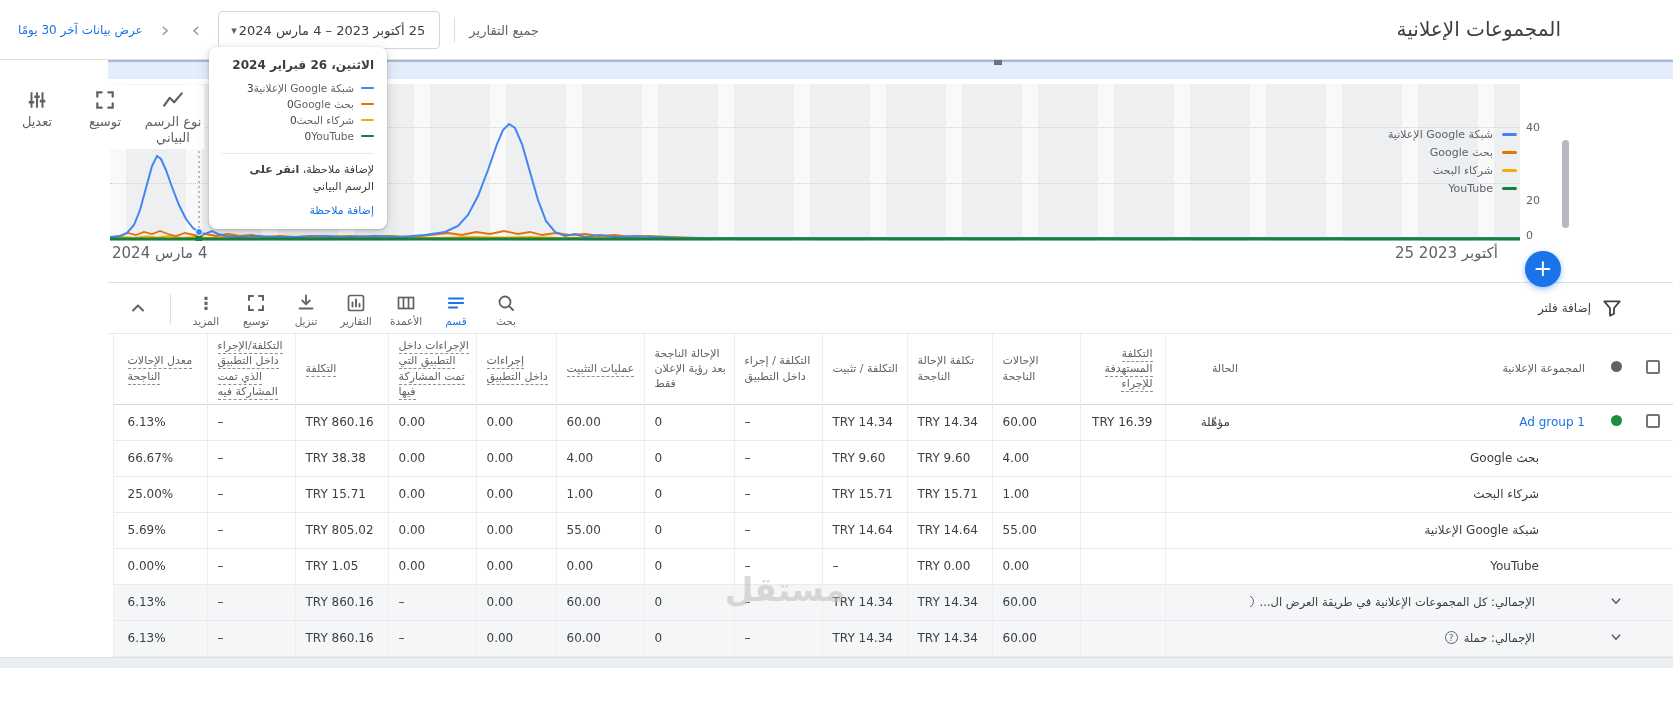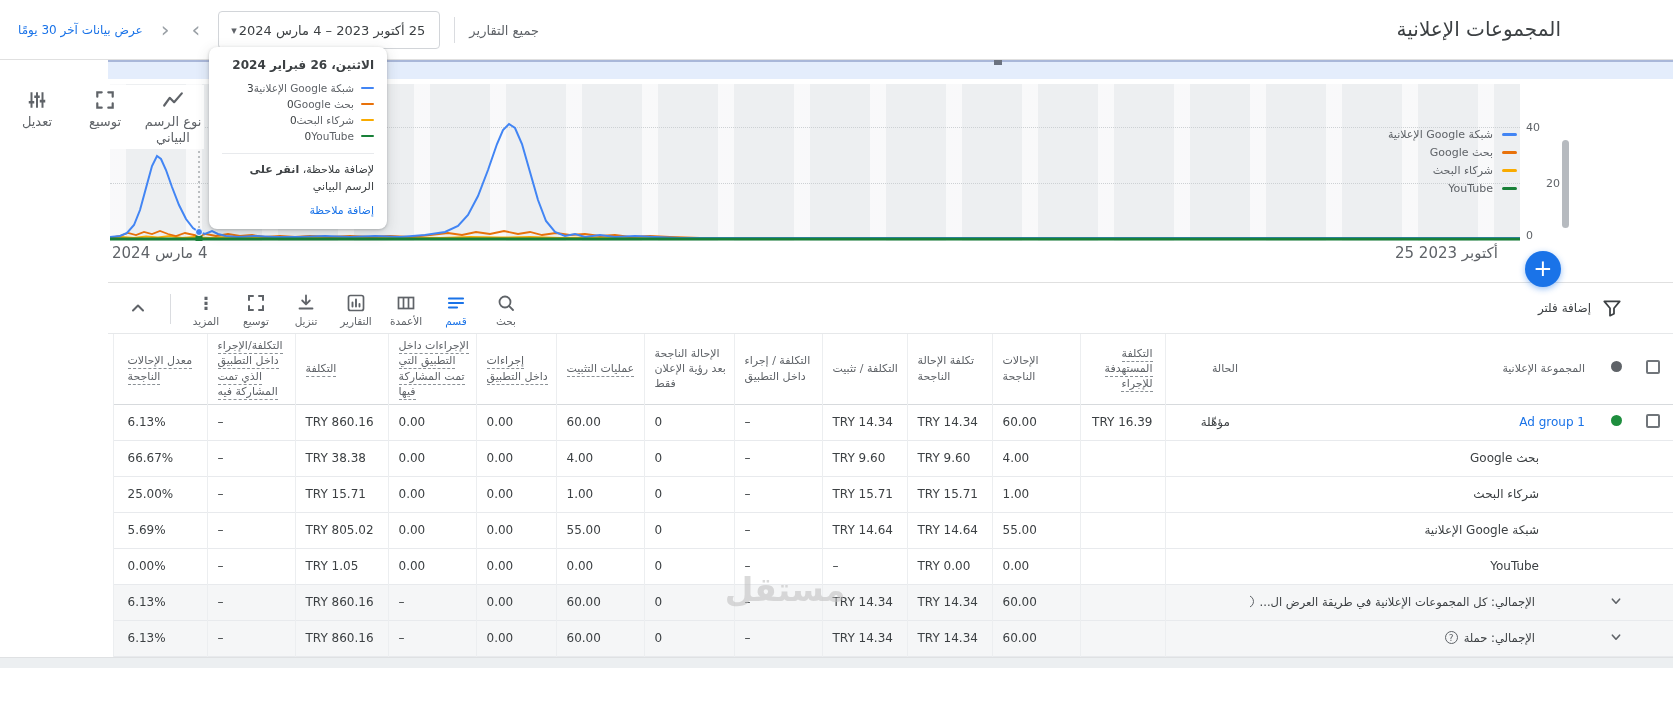--- a/index.html
+++ b/index.html
@@ -27,21 +27,21 @@
 
   
   .chart-section { position:relative; height:203px; background:#fff; }
   .plot { position:absolute; left:110px; top:5px; width:1410px; height:157px;
     background-color:#edeff1;
     background-image:repeating-linear-gradient(90deg, rgba(255,255,255,.65) 0 16px, transparent 16px 76px); }
   .gridline { position:absolute; left:0; right:0; border-top:1px dotted #cdd1d4; }
   .g40 { top:43px; } .g20 { top:99px; }
   .plot svg { position:absolute; left:0; top:0; }
   .ytick { position:absolute; left:1526px; width:40px; font-size:11px; color:#5f6368; direction:ltr; text-align:left; }
-  .yt0 { top:42px; } .yt1 { top:98px;margin-left:20px; } .yt2 { top:150px; }
+  .yt0 { top:42px; } .yt1 { top:115px; } .yt2 { top:150px; }
   .xlabel { position:absolute; top:165px; font-size:15px; color:#5f6368; }
   .xl-left { left:112px; } .xl-right { left:1395px; width:125px; text-align:left; direction:ltr; }
 
   .legend { position:absolute; left:1325px; top:46px; width:192px; }
   .legend-row { display:flex; align-items:center; justify-content:flex-start; height:18px; cursor:pointer; }
   .legend-dash { width:15px; height:3px; border-radius:2px; margin-left:9px; flex:none; }
   .legend-label { font-size:11px; color:#5f6368; white-space:nowrap; }
 
   .chart-toolbar { position:absolute; left:6px; top:6px; width:198px; height:64px; background:#fff;
     display:flex; justify-content:flex-start; gap:10px; padding:4px 2px; }

